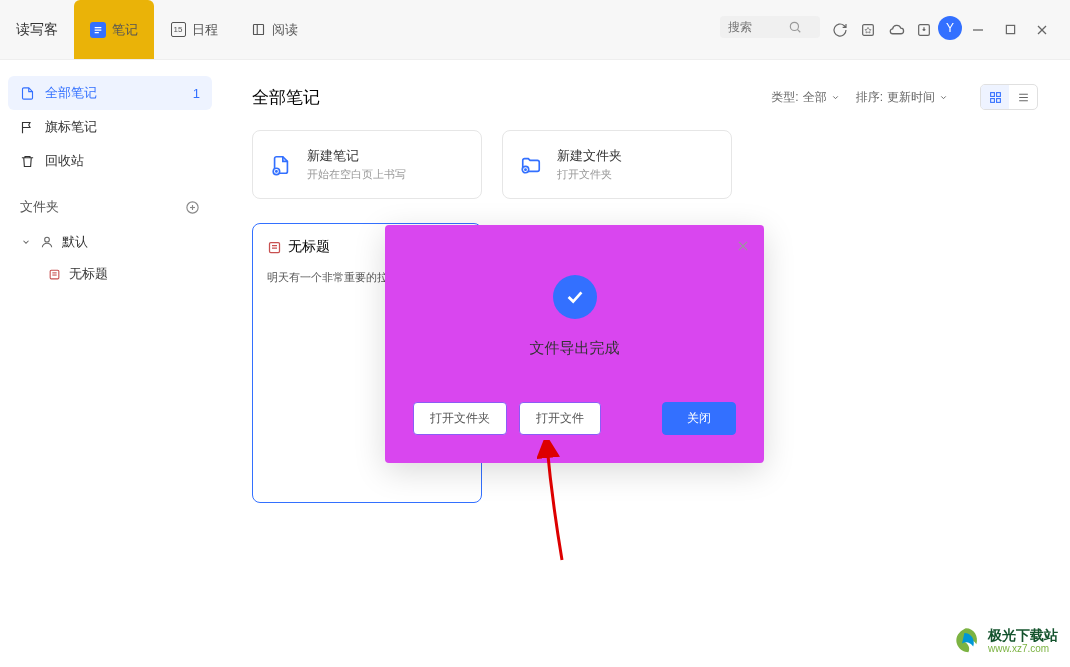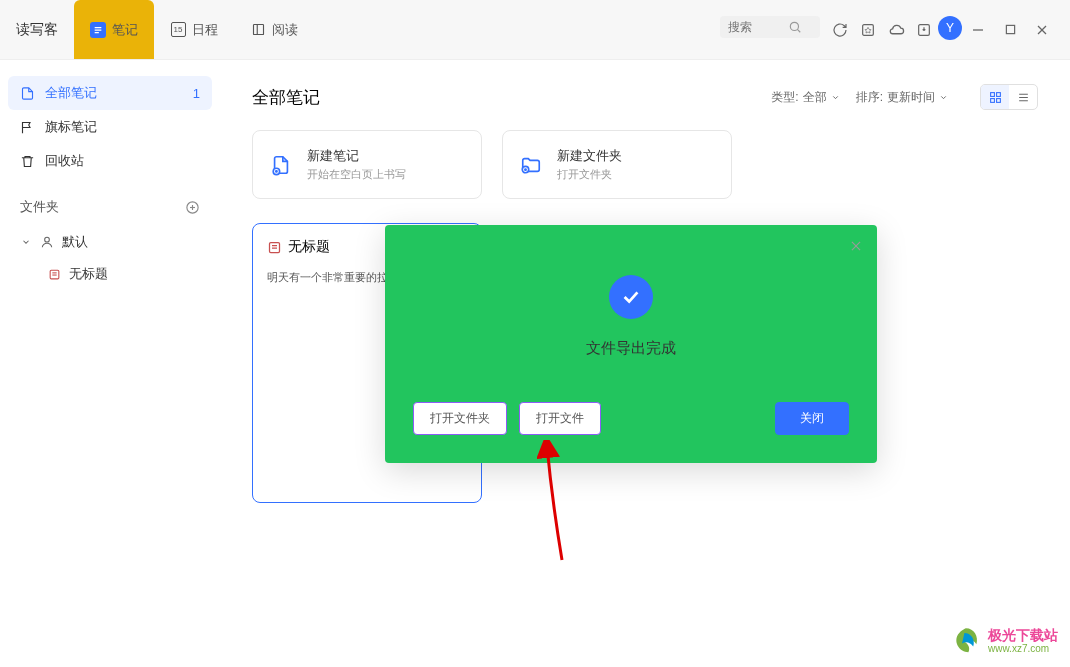--- a/index.html
+++ b/index.html
@@ -46,35 +46,35 @@
 .action-card-content { display: flex; flex-direction: column; gap: 2px; }
 .action-card-title { font-size: 13px; color: #333; }
 .action-card-sub { font-size: 11px; color: #999; }
 
 .note-card { width: 230px; height: 280px; border: 1.5px solid #3370ff; border-radius: 8px; padding: 14px; }
 .note-card-title-row { display: flex; align-items: center; gap: 6px; margin-bottom: 14px; }
 .note-card-title-row svg { color: #c85050; }
 .note-card-title { font-size: 14px; font-weight: 500; }
 .note-body { font-size: 11px; color: #555; }
 
-.modal-overlay { position: absolute; top: 225px; left: 385px; width: 492px; background: #22c55e; box-shadow: 0 8px 32px rgba(0,0,0,0.15); border-radius: 4px; padding: 28px; z-index: 100; }
+.modal-overlay { position: absolute; top: 225px; left: 385px; width: 379px; background: #d946ef; box-shadow: 0 8px 32px rgba(0,0,0,0.15); border-radius: 4px; padding: 28px; z-index: 100; }
 .modal-close { position: absolute; top: 14px; right: 14px; cursor: pointer; color: #999; }
 .modal-body { display: flex; flex-direction: column; align-items: center; }
 .check-circle { width: 44px; height: 44px; border-radius: 50%; background: #3370ff; display: flex; align-items: center; justify-content: center; margin-bottom: 20px; margin-top: 22px; }
 .modal-msg { font-size: 15px; color: #333; margin-bottom: 44px; }
 .modal-actions { width: 100%; display: flex; align-items: center; gap: 12px; }
 .btn { padding: 7px 16px; border-radius: 4px; font-size: 12px; cursor: pointer; border: 1px solid #8b5cf6; background: #fff; color: #555; }
 .btn-primary { background: #3370ff; border-color: #3370ff; color: #fff; margin-left: auto; padding: 7px 24px; }
 
 .arrow-svg { position: absolute; top: 440px; left: 537px; z-index: 101; pointer-events: none; }
 
 .watermark { position: absolute; bottom: 10px; right: 12px; display: flex; align-items: center; gap: 6px; }
 .wm-logo { width: 32px; height: 32px; }
 .wm-text { display: flex; flex-direction: column; line-height: 1.2; }
-.wm-main { font-size: 14px; font-weight: bold; color: #ec4899; }
+.wm-main { font-size: 14px; font-weight: bold; color: #14532d; }
 .wm-sub { font-size: 10px; color: #7cb342; }
 </style>
 </head>
 <body>
 
 <div class="titlebar">
   <div class="app-name">读写客</div>
   <div class="tabs">
     <div class="tab active">
       <span class="tab-icon notes">

